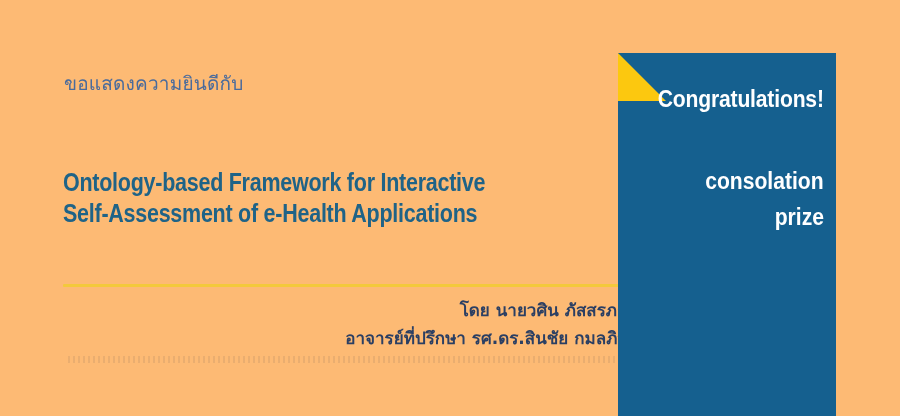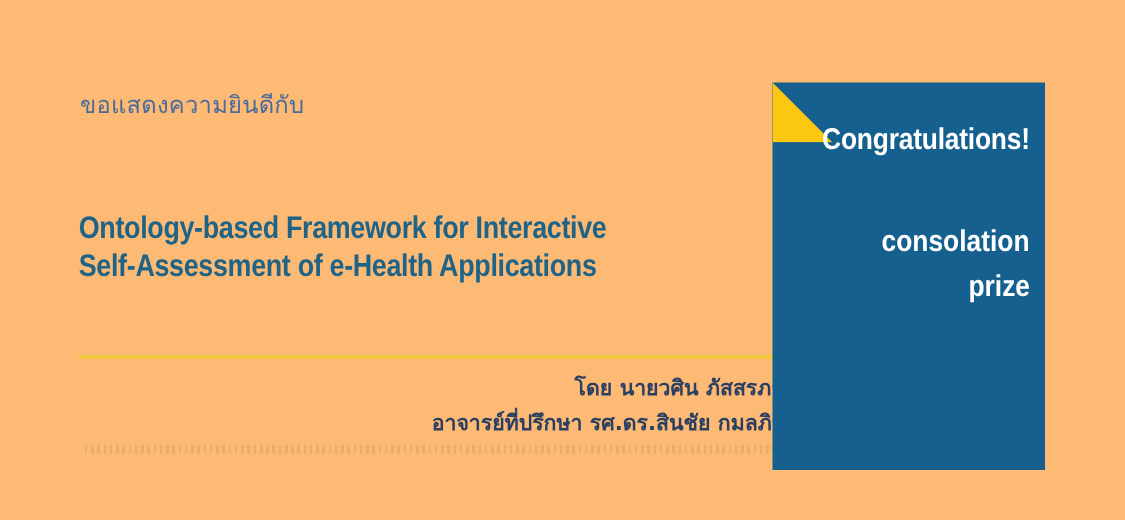--- a/index.html
+++ b/index.html
@@ -94,23 +94,23 @@
       rgba(255,255,255,0) 2px,
       rgba(255,255,255,0) 5px
     );
     opacity: 0.45;
   }
 
   
   #ribbon-panel {
     position: absolute;
     left: 618px;
-    top: 66px;
+    top: 53px;
     width: 218px;
-    height: 310px;
+    height: 364px;
     background: #15608f;
   }
   #ribbon-corner {
     position: absolute;
     left: 0;
     top: 0;
     width: 48px;
     height: 48px;
     background: #fcc80f;
     clip-path: polygon(0 0, 0 100%, 100% 100%);

